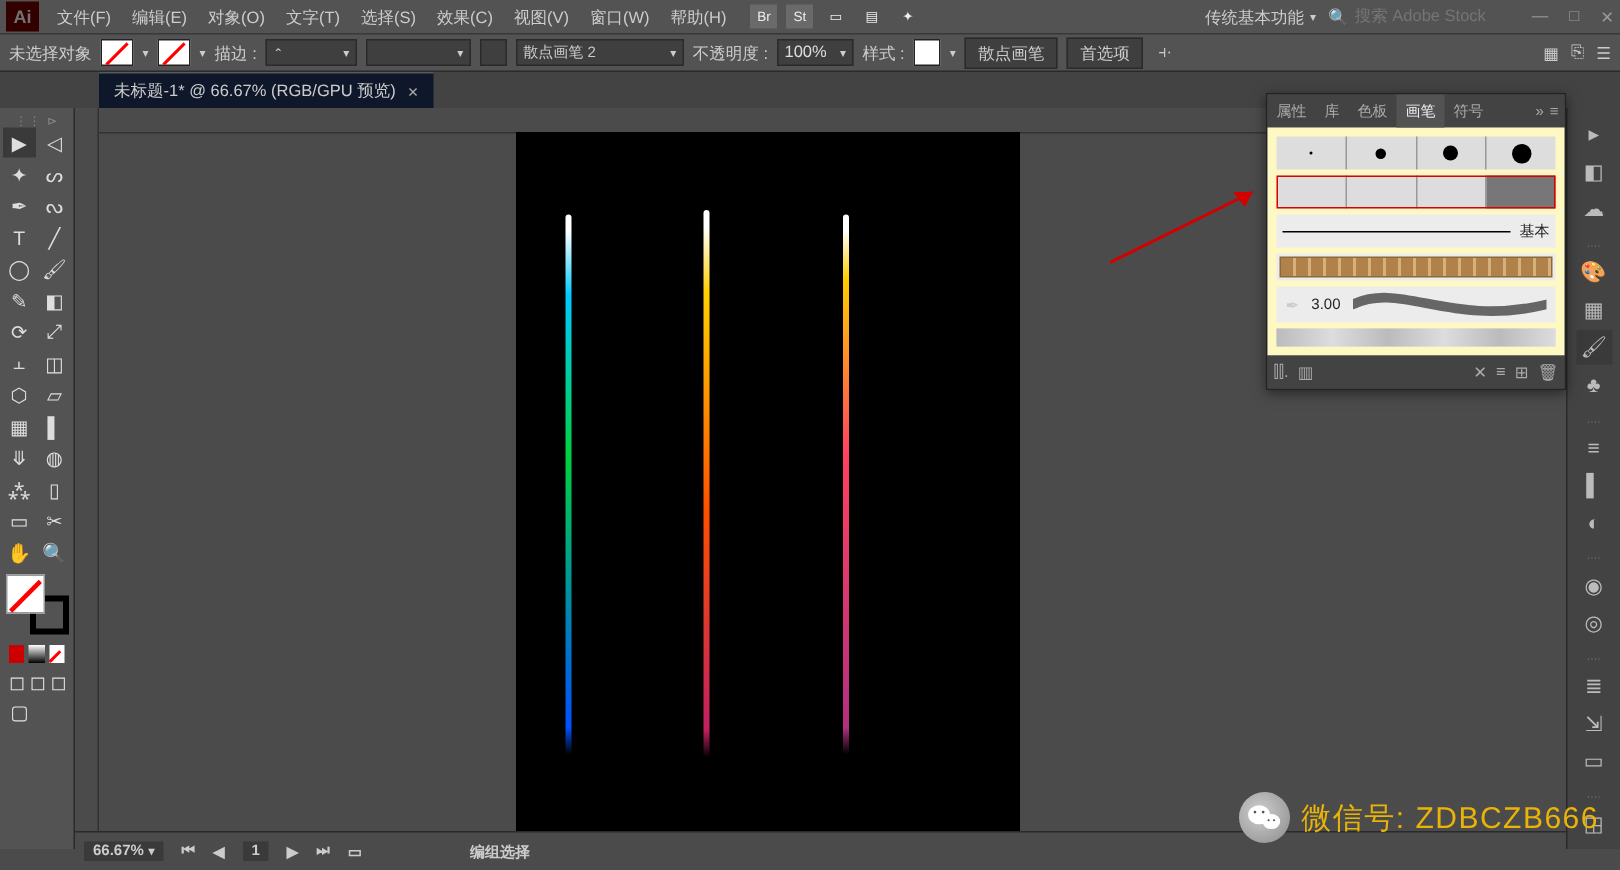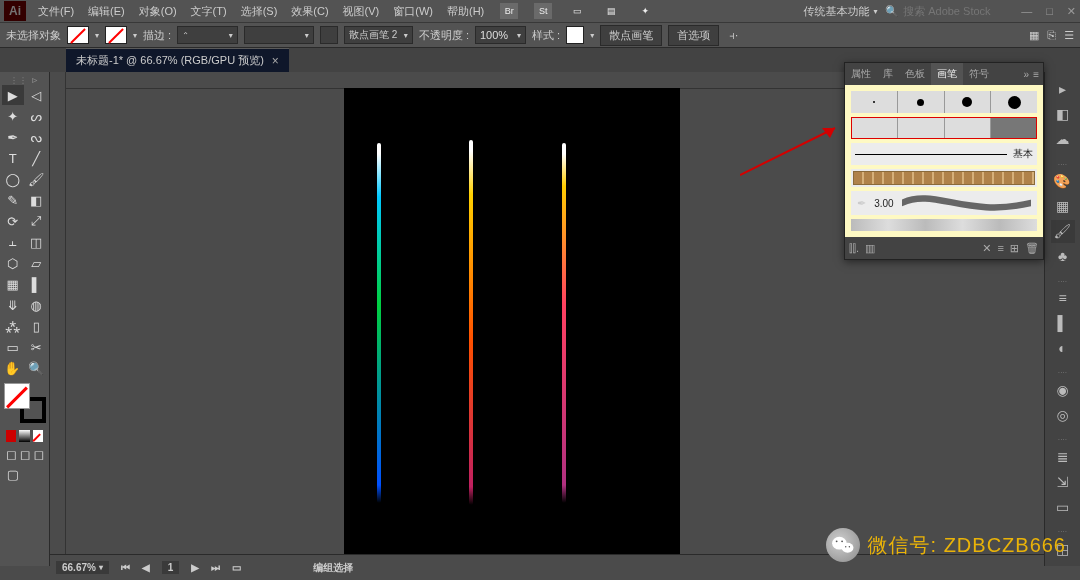--- a/index.html
+++ b/index.html
@@ -2,21 +2,21 @@
 <html><head>
 <meta charset="utf-8">
 <style>
   * { margin:0; padding:0; box-sizing:border-box; font-family:"Microsoft YaHei",Arial,sans-serif; user-select:none; }
   body { width:1080px; height:580px; background:#4b4b4b; overflow:hidden; position:relative; font-size:11px; color:#ccc; }
   
   .menubar { height:22px; background:#535353; display:flex; align-items:center; padding:0 4px; }
   .logo { width:22px; height:20px; background:#330000; color:#737373; display:flex; align-items:center; justify-content:center; font-weight:bold; font-size:12px; margin-right:6px; }
   .menu { display:flex; gap:2px; }
   .menu span { padding:2px 6px; cursor:default; font-size:11px; }
-  .menubar-icons { margin-left:10px; display:flex; gap:16px; align-items:center; }
+  .menubar-icons { margin-left:10px; display:flex; gap:6px; align-items:center; }
   .menubar-icons span { display:inline-flex; width:18px; height:16px; align-items:center; justify-content:center; background:#6a6a6a; font-size:9px; color:#eee; }
   .menubar-icons span.plain { background:transparent; }
   .menubar-right { margin-left:auto; display:flex; align-items:center; gap:8px; }
   .workspace { display:flex; align-items:center; gap:4px; font-size:11px; }
   .search { display:flex; align-items:center; gap:4px; font-size:11px; color:#888; }
   .search input { background:transparent; border:none; color:#888; width:100px; font-size:11px; }
   .winbtns { display:flex; gap:14px; margin-left:10px; color:#999; }
   
   .ctrlbar { height:26px; background:#535353; border-top:1px solid #383838; border-bottom:1px solid #2a2a2a; display:flex; align-items:center; padding:0 6px; gap:6px; font-size:11px; }
   .swatch { width:22px; height:18px; background:#fff; border:1px solid #222; position:relative; }
@@ -146,21 +146,21 @@
       <input value="" style="">
       <span class="chev">▾</span>
     </div>
   <div class="selbox" style="width:70px">
       <span style="flex:1"></span>
       <span class="chev">▾</span>
     </div>
   <div class="radio">
     <div class="radio-btn"></div>
   </div>
-  <div class="selbox" style="width:69px">
+  <div class="selbox" style="width:112px">
     <span style="flex:1;font-size:10px">散点画笔 2</span>
       <span class="chev">▾</span>
   </div>
   <span>不透明度 :</span>
   <div class="selbox">
       <input value="100%" style="">
       <span class="chev">▾</span>
     </div>
   <span>样式 :</span>
   <div class="swatch" style="width:18px"></div>

